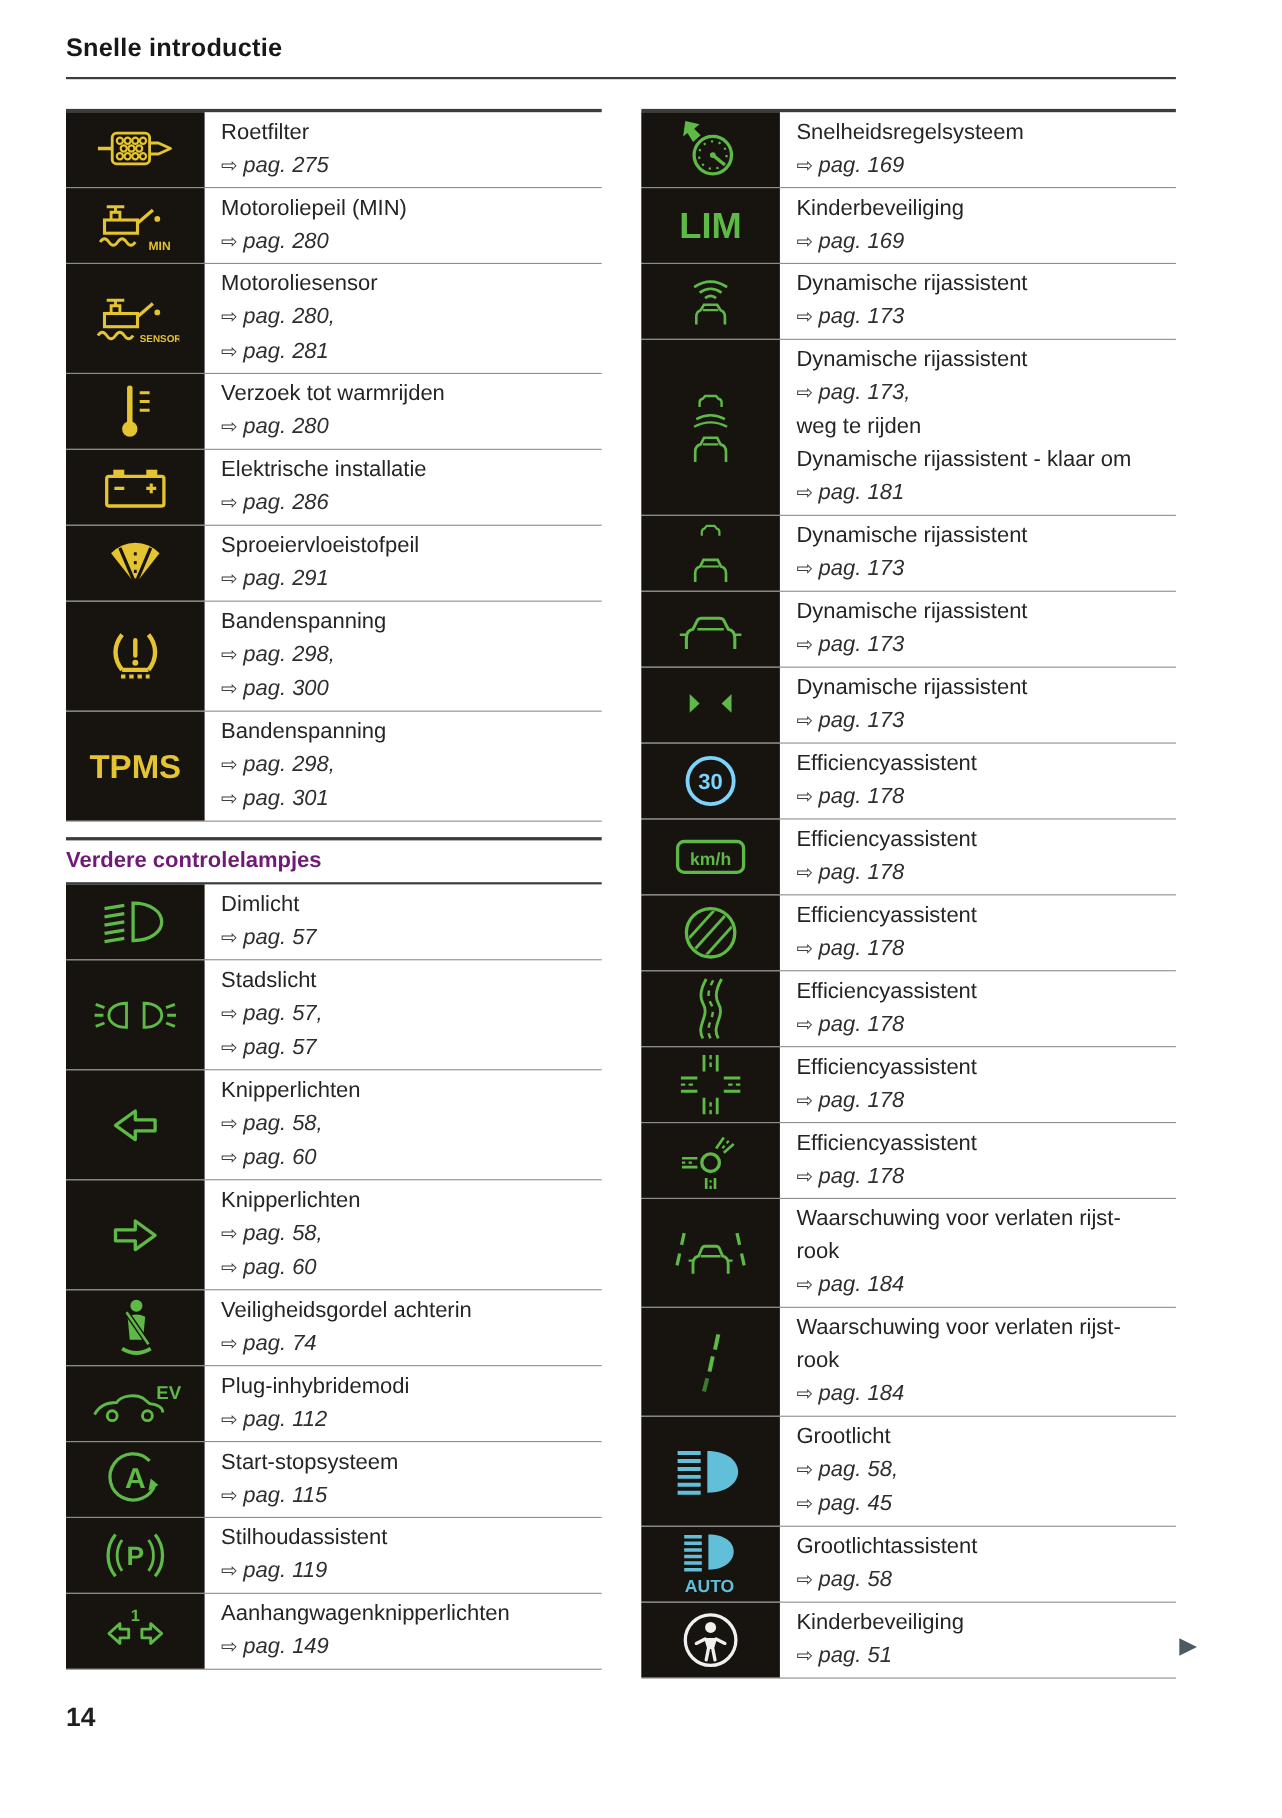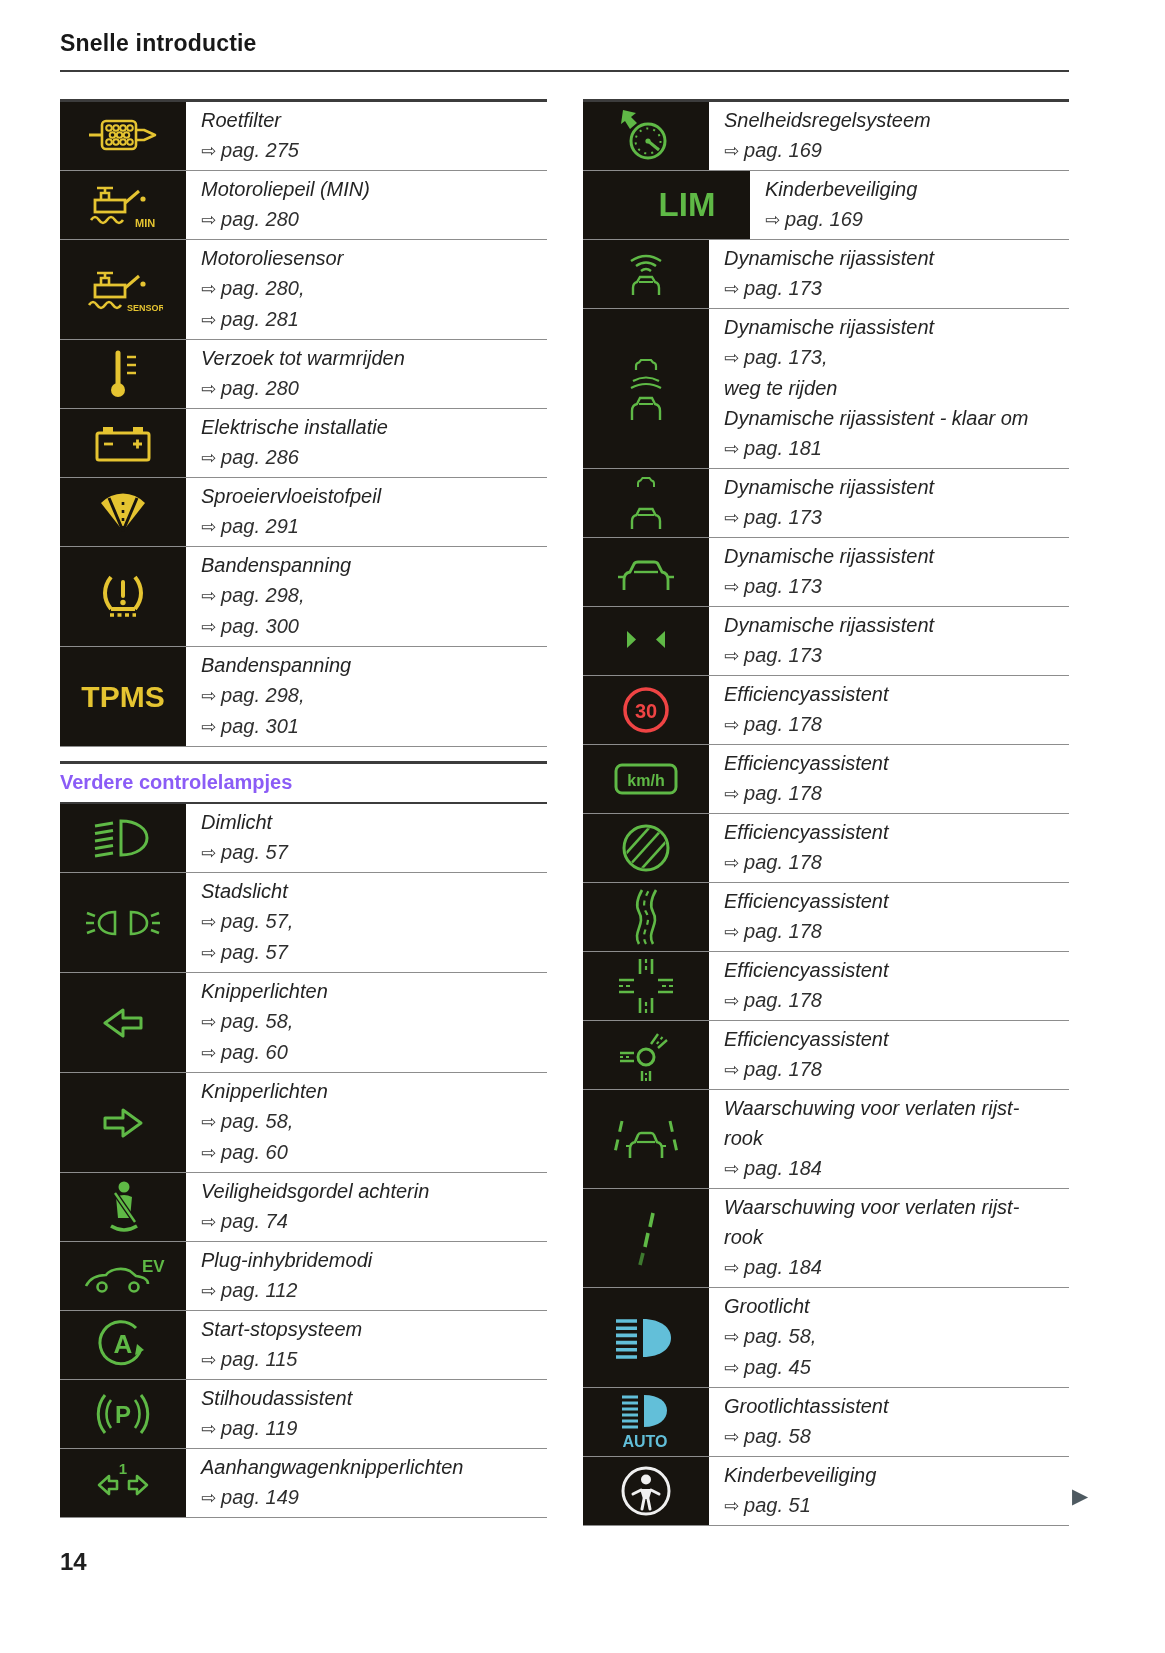--- a/index.html
+++ b/index.html
@@ -6,27 +6,27 @@
   body{font-family:"Liberation Sans",sans-serif;color:#262626;}
   .page{width:1165px;height:1602px;position:relative;box-sizing:border-box;padding:24px 0 0 60px;background:#fff;overflow:hidden;}
   .content{width:1009px;}
   .page-title{font-size:23px;font-weight:700;margin:0;padding:6px 0 13px;border-bottom:2px solid #3c3c3c;color:#181818;letter-spacing:.2px;}
   .columns{display:flex;gap:36px;margin-top:27px;align-items:flex-start;}
   .col-left{width:487px;}
   .col-right{width:486px;}
   .group-table{border-top:3px solid #3c3c3c;}
   .section-block{margin-top:14px;}
   .section-block .group-table{border-top:2px solid #3c3c3c;}
-  .section-header{border-top:3px solid #3c3c3c;font-size:20px;font-weight:700;padding:7px 0 8px;color:#8b5cf6;}
+  .section-header{border-top:3px solid #3c3c3c;font-size:20px;font-weight:700;padding:7px 0 8px;color:#701a75;}
   .row{display:flex;border-bottom:1.5px solid #8d8d8d;}
   .icon-cell{width:126px;flex:0 0 126px;background:var(--cell-bg,#17140f);display:flex;align-items:center;justify-content:center;}
   .icon-cell svg{display:block;}
   .text-cell{flex:1;padding:3px 0 4px 15px;}
   .line{line-height:30px;font-size:20px;white-space:nowrap;}
-  .label{color:#242424;font-style:italic;}
+  .label{color:#242424;}
   .arrow{font-family:"DejaVu Sans",sans-serif;font-size:18px;color:#3d3d3d;margin-right:5px;font-style:normal;}
   .ref-text{font-style:italic;color:#2e2e2e;}
   .page-number{position:absolute;left:60px;top:1548px;font-size:24px;font-weight:700;color:#1f1f1f;}
   .continuation{position:absolute;left:1072px;top:1484px;font-size:21px;color:#4e5a61;font-family:"DejaVu Sans",sans-serif;}
   svg text{font-family:"Liberation Sans",sans-serif;}
 </style>
 </head>
 <body>
 
 <div class="page">
@@ -303,21 +303,21 @@
                   <circle cx="32" cy="33" r="2.6" fill="currentColor"></circle>
                   <path d="M7 2 L20 5 L15 9 L21 15 L14 21 L9 13 L5 16 Z" fill="currentColor"></path>
                 </svg>
               </div>
               <div class="text-cell">
                 <div class="line label">Snelheidsregelsysteem</div>
                 <div class="line ref"><span class="arrow">⇨</span><span class="ref-text">pag. 169</span></div>
               </div>
             </div>
             <div class="row">
-              <div class="icon-cell" style="color: rgb(95, 185, 70); padding-left: 41px;">
+              <div class="icon-cell" style="color: rgb(95, 185, 70);">
                 <svg width="90" height="38" viewBox="0 0 90 38">
                   <text x="45" y="30" text-anchor="middle" font-size="33" font-weight="bold" fill="currentColor">LIM</text>
                 </svg>
               </div>
               <div class="text-cell">
                 <div class="line label">Kinderbeveiliging</div>
                 <div class="line ref"><span class="arrow">⇨</span><span class="ref-text">pag. 169</span></div>
               </div>
             </div>
             <div class="row">
@@ -385,21 +385,21 @@
                   <path d="M13 4 L22 12.5 L13 21 Z" fill="currentColor"></path>
                   <path d="M51 4 L42 12.5 L51 21 Z" fill="currentColor"></path>
                 </svg>
               </div>
               <div class="text-cell">
                 <div class="line label">Dynamische rijassistent</div>
                 <div class="line ref"><span class="arrow">⇨</span><span class="ref-text">pag. 173</span></div>
               </div>
             </div>
             <div class="row">
-              <div class="icon-cell" style="color: #ef4444;">
+              <div class="icon-cell" style="color: #7dd3fc;">
                 <svg width="52" height="52" viewBox="0 0 52 52">
                   <circle cx="26" cy="26" r="21" fill="none" stroke="currentColor" stroke-width="3.5"></circle>
                   <text x="26" y="33.5" text-anchor="middle" font-size="20" font-weight="bold" fill="currentColor">30</text>
                 </svg>
               </div>
               <div class="text-cell">
                 <div class="line label">Efficiencyassistent</div>
                 <div class="line ref"><span class="arrow">⇨</span><span class="ref-text">pag. 178</span></div>
               </div>
             </div>

